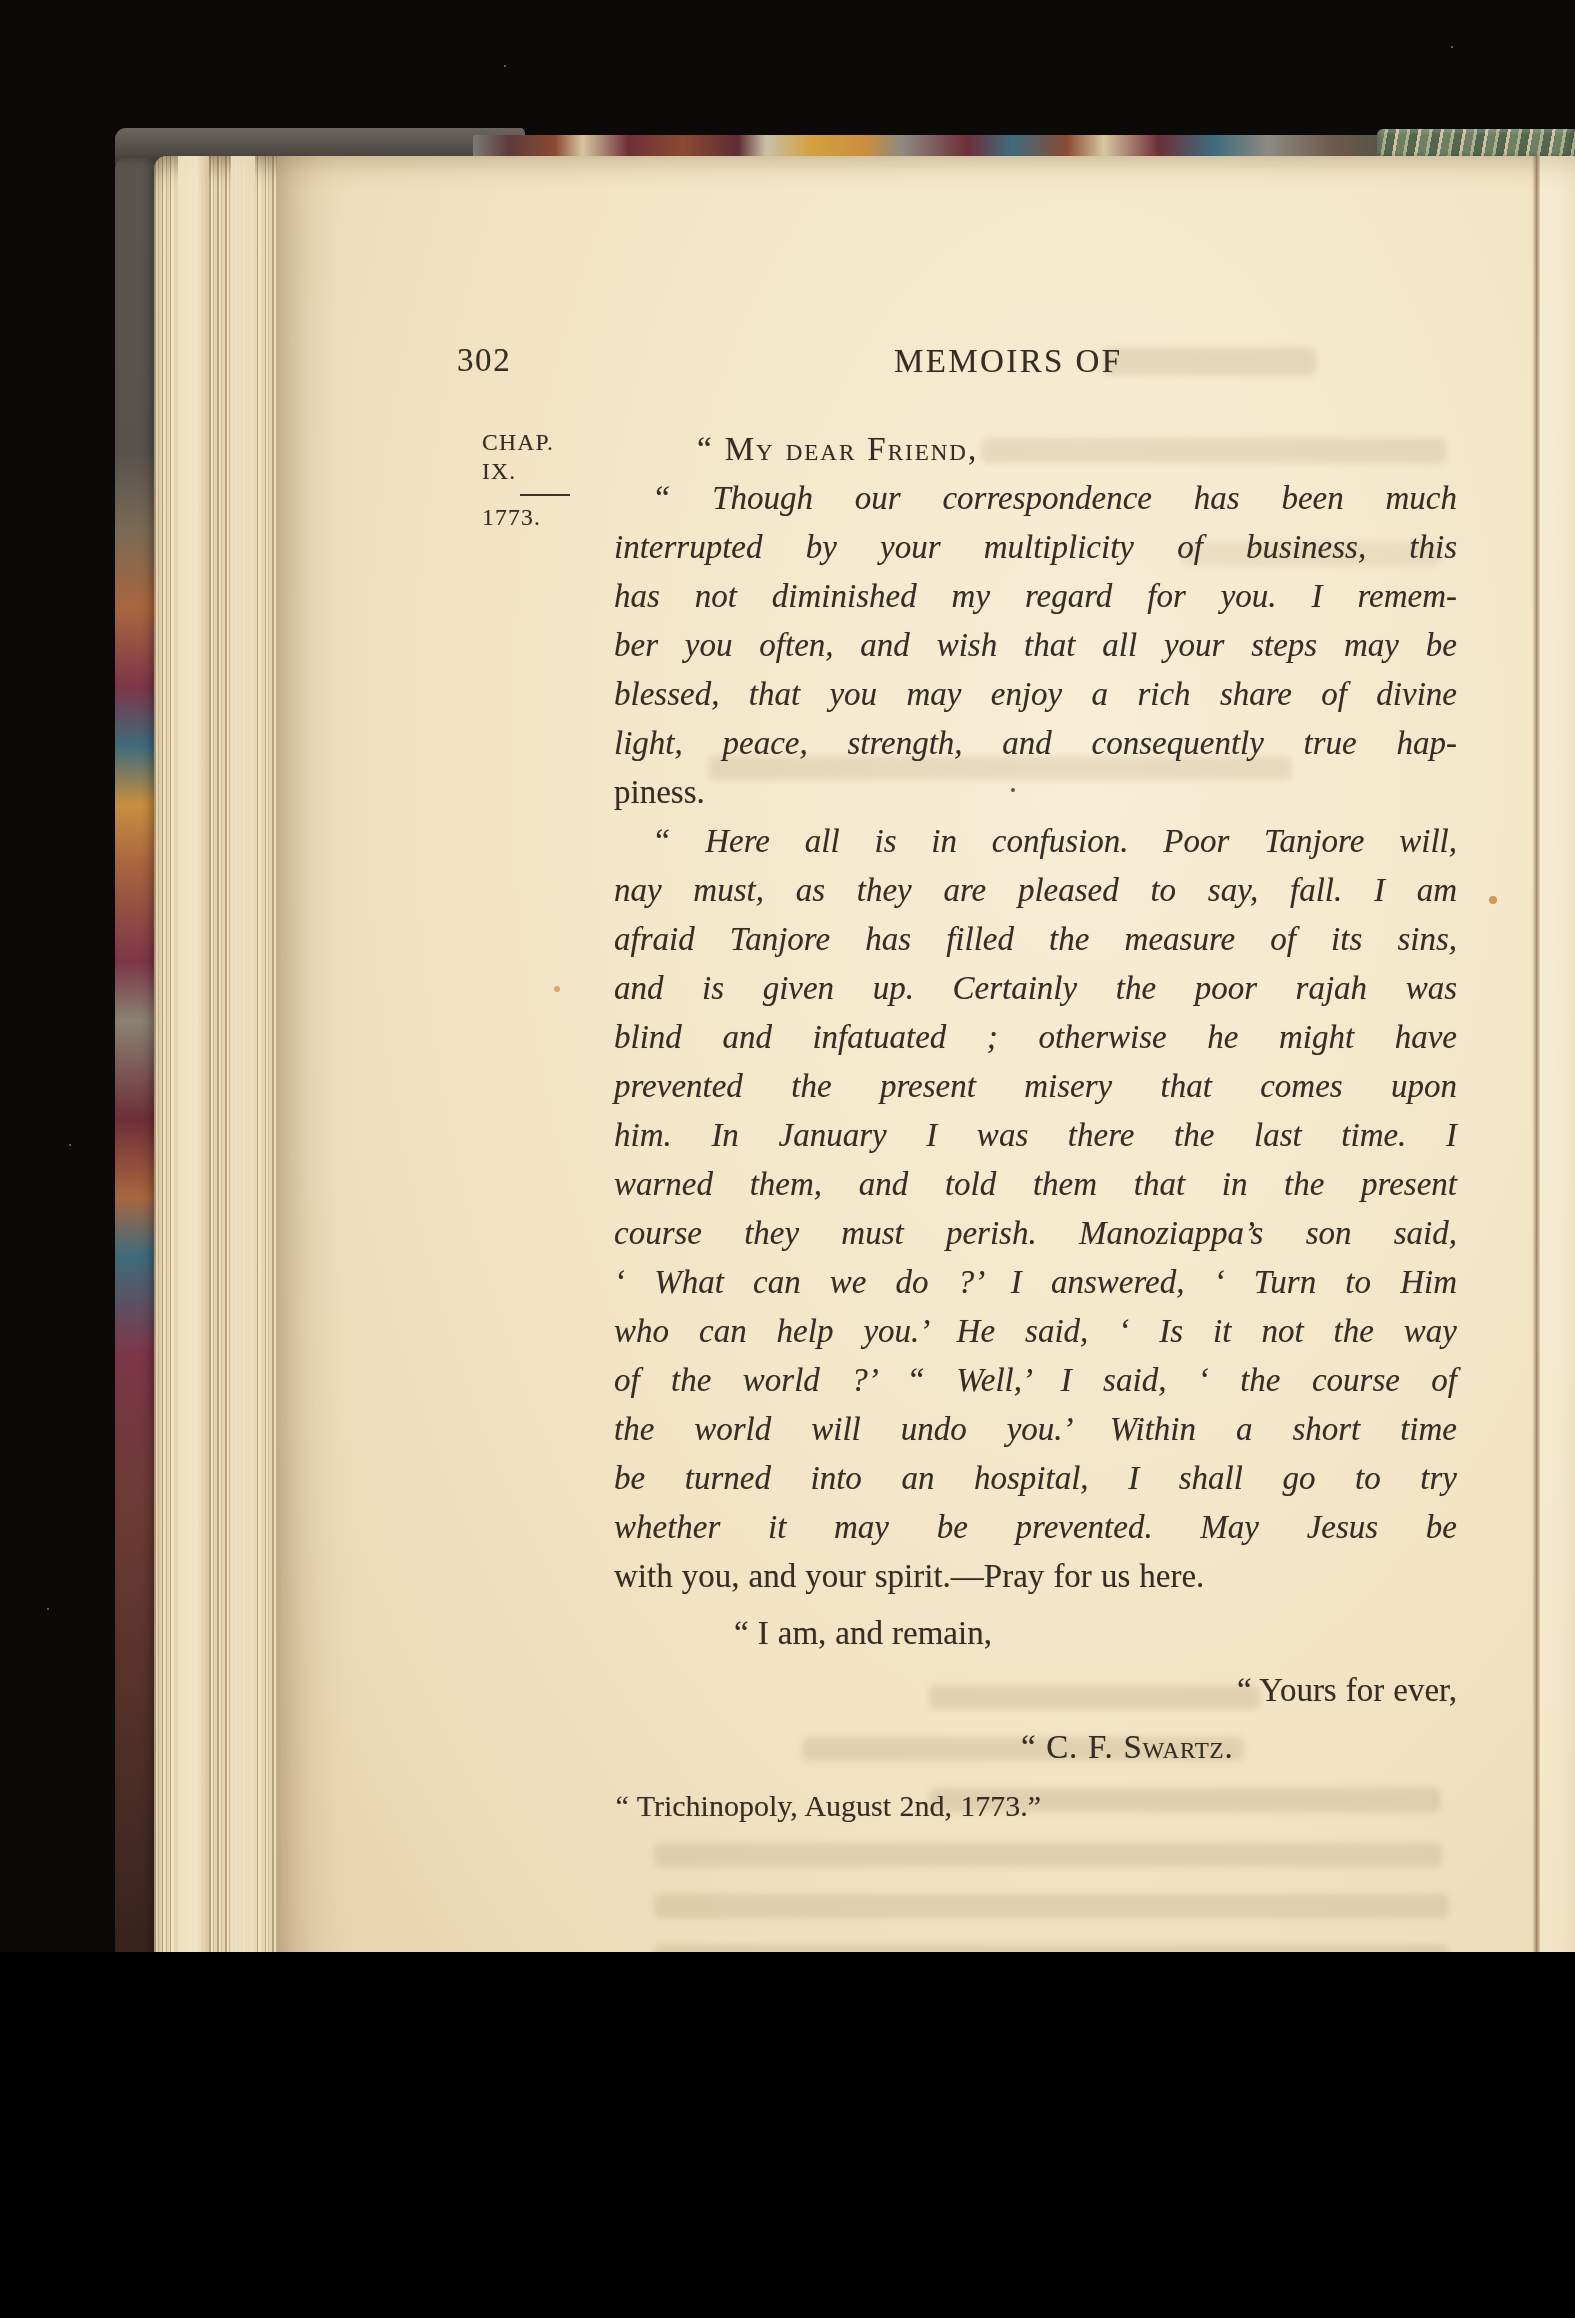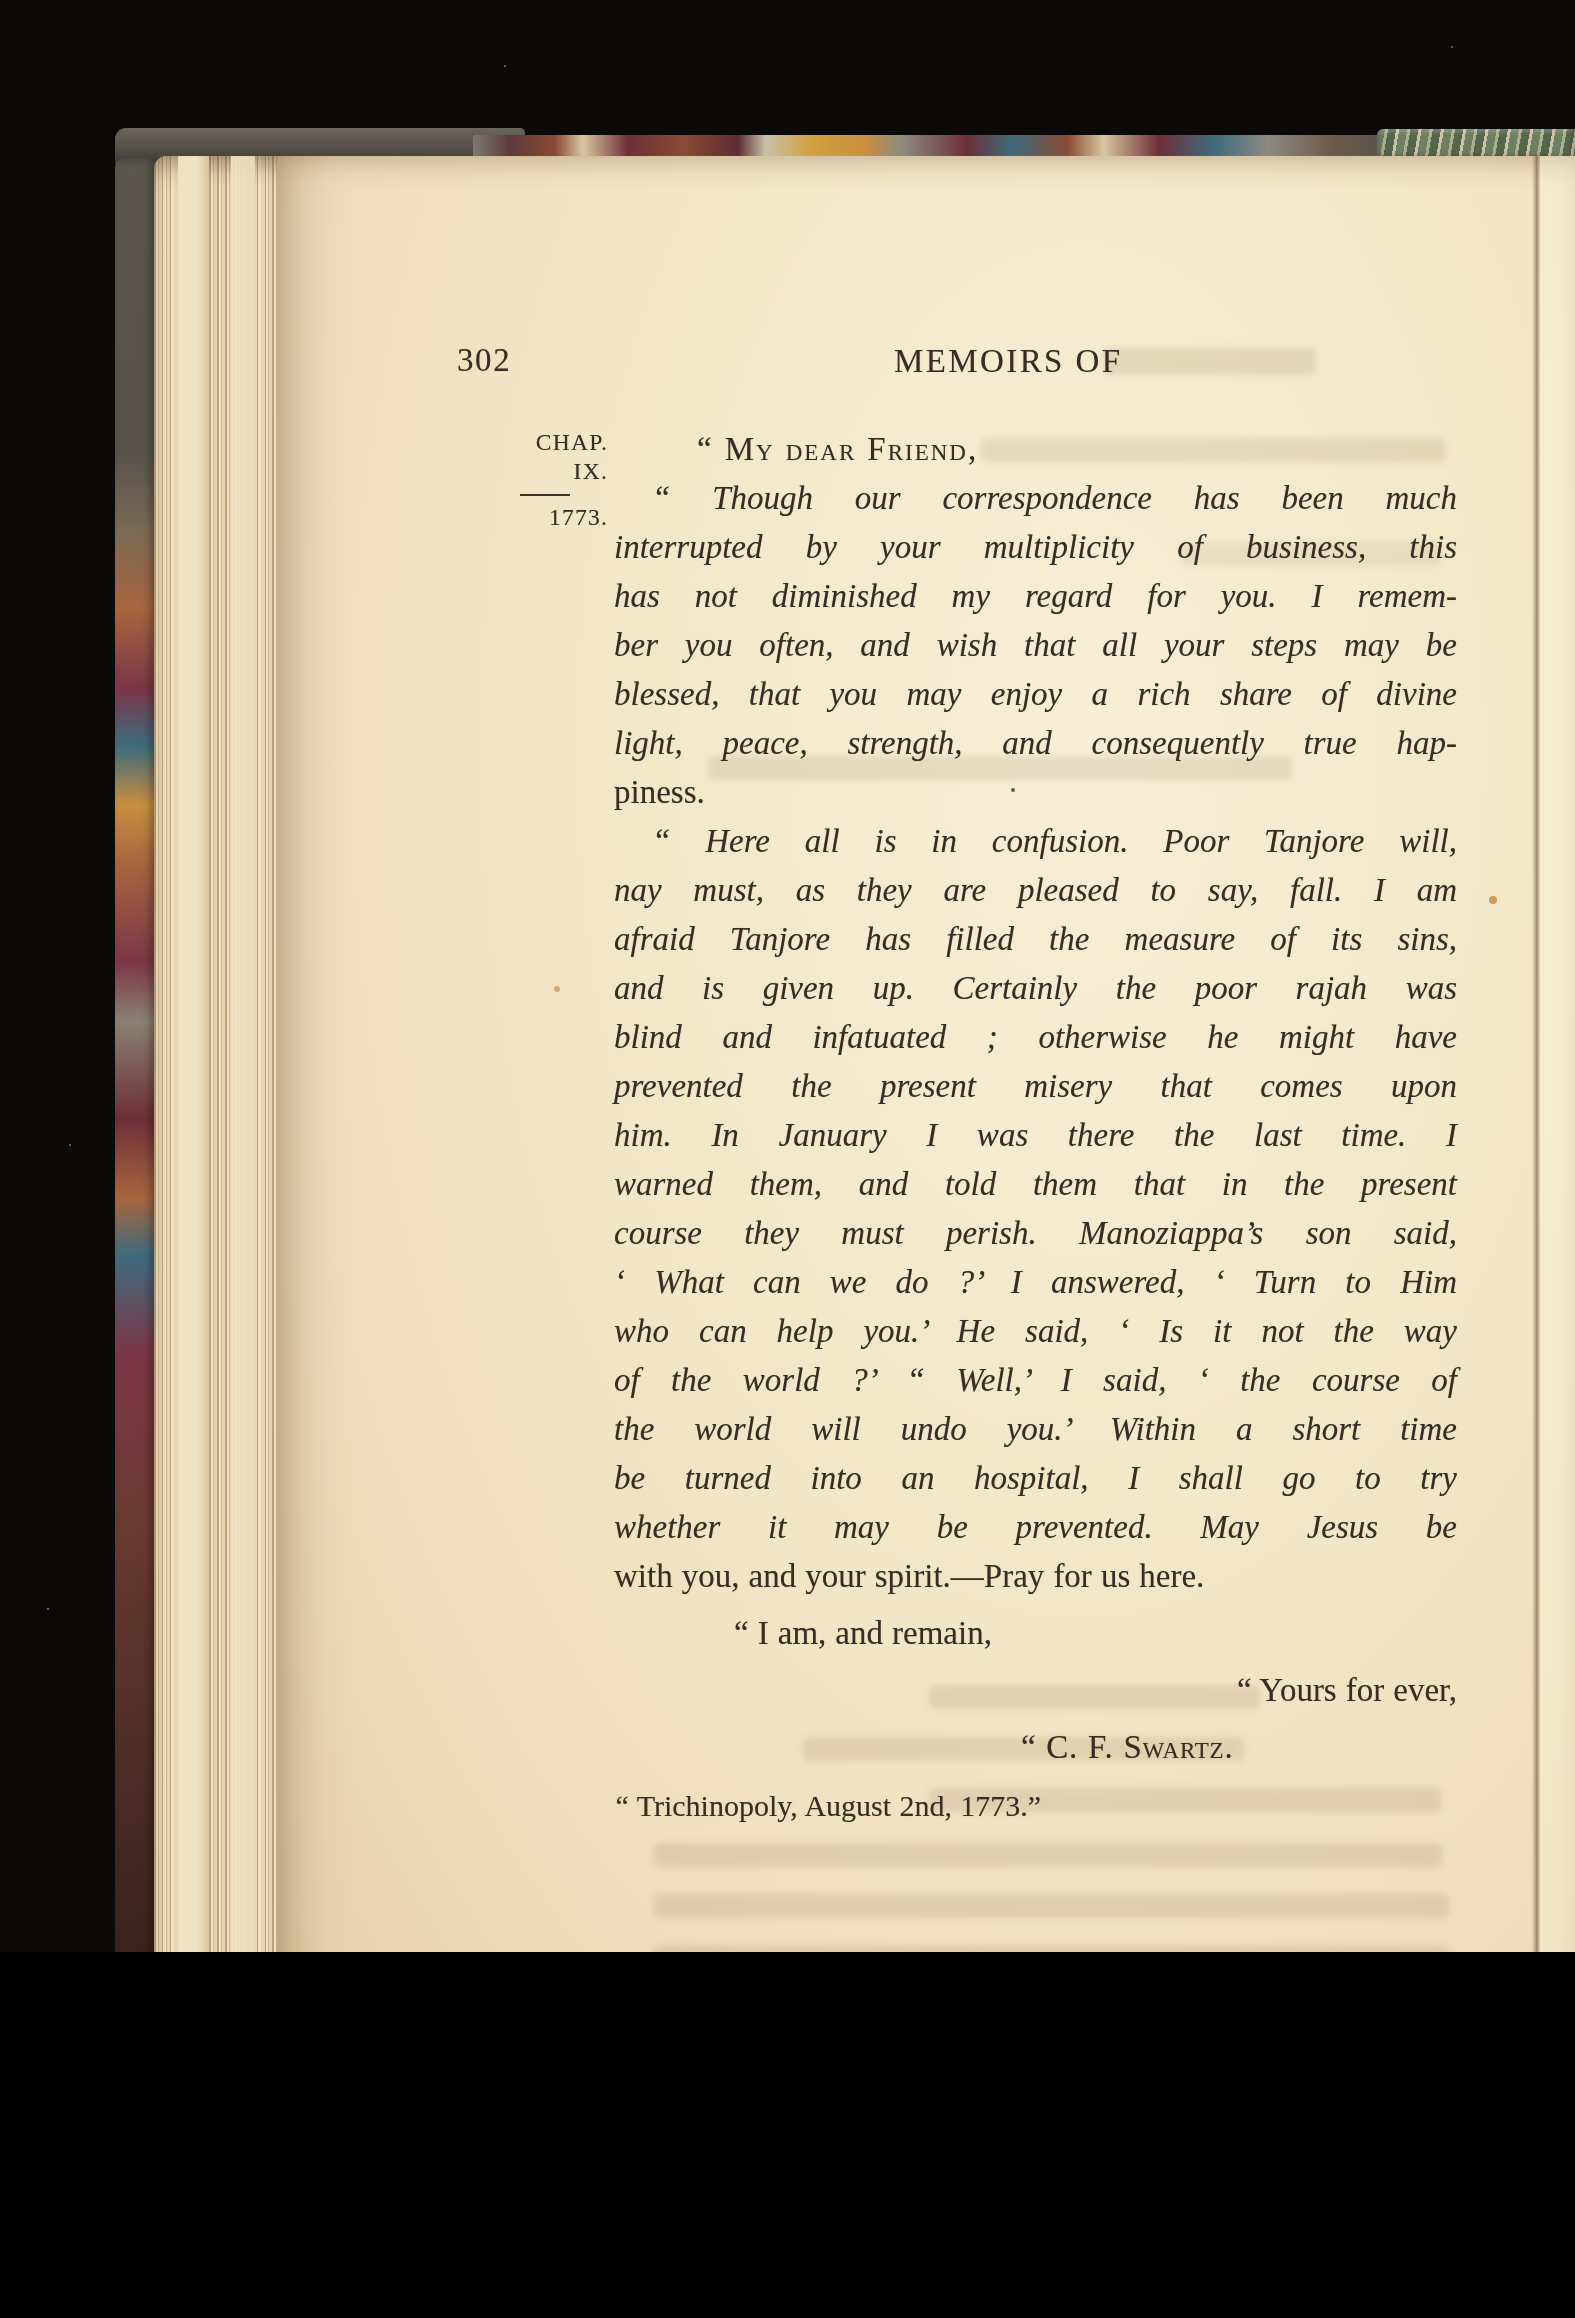--- a/index.html
+++ b/index.html
@@ -48,21 +48,21 @@
     background:linear-gradient(180deg,#55352a 0%,#35201682 35%,#2e1b13 60%,#120a06 100%),
                linear-gradient(90deg,rgba(70,44,34,0) 0%,rgba(70,44,34,.95) 5%,rgba(70,44,34,.95) 100%);
     background-blend-mode:multiply;box-shadow:0 4.7px 7.9px rgba(0,0,0,.55);}
   .page-tab{position:absolute;left:293px;top:2153px;width:71px;height:20.5px;background:#ead9b5;
     border-radius:2.4px;transform:rotate(-2deg);box-shadow:0 2.4px 3.2px rgba(0,0,0,.55);}
 
   
   .ink{color:#362e24;text-shadow:0 0 0.8px rgba(54,46,36,.35);}
   .pagenum{position:absolute;left:457px;top:342px;font-size:33px;letter-spacing:1.6px;}
   .runhead{position:absolute;left:894px;top:343px;font-size:33px;letter-spacing:2.4px;}
-  .sidenote{position:absolute;left:482px;top:428px;width:126px;text-align:right;
+  .sidenote{position:absolute;left:482px;top:428px;width:126px;text-align:left;
     font-size:23.6px;line-height:29px;letter-spacing:1.2px;}
   .sn-rule{width:50px;height:2.4px;background:#3b332a;margin:7.9px auto 7px;}
   .textcol{position:absolute;left:614px;top:425px;width:843px;font-size:33px;line-height:49px;word-spacing:0.8px;}
   .line{height:49px;}
   .j{text-align:justify;text-align-last:justify;font-style:italic;}
   .ind{text-indent:38px;}
   .greet{padding-left:83px;font-variant:small-caps;letter-spacing:2px;}
   .c1{padding-left:120px;margin-top:7.9px;}
   .c2{padding-left:297px;margin-top:7.9px;text-align:right;}
   .c3{padding-left:407px;margin-top:7.9px;font-variant:small-caps;letter-spacing:0.8px;}

